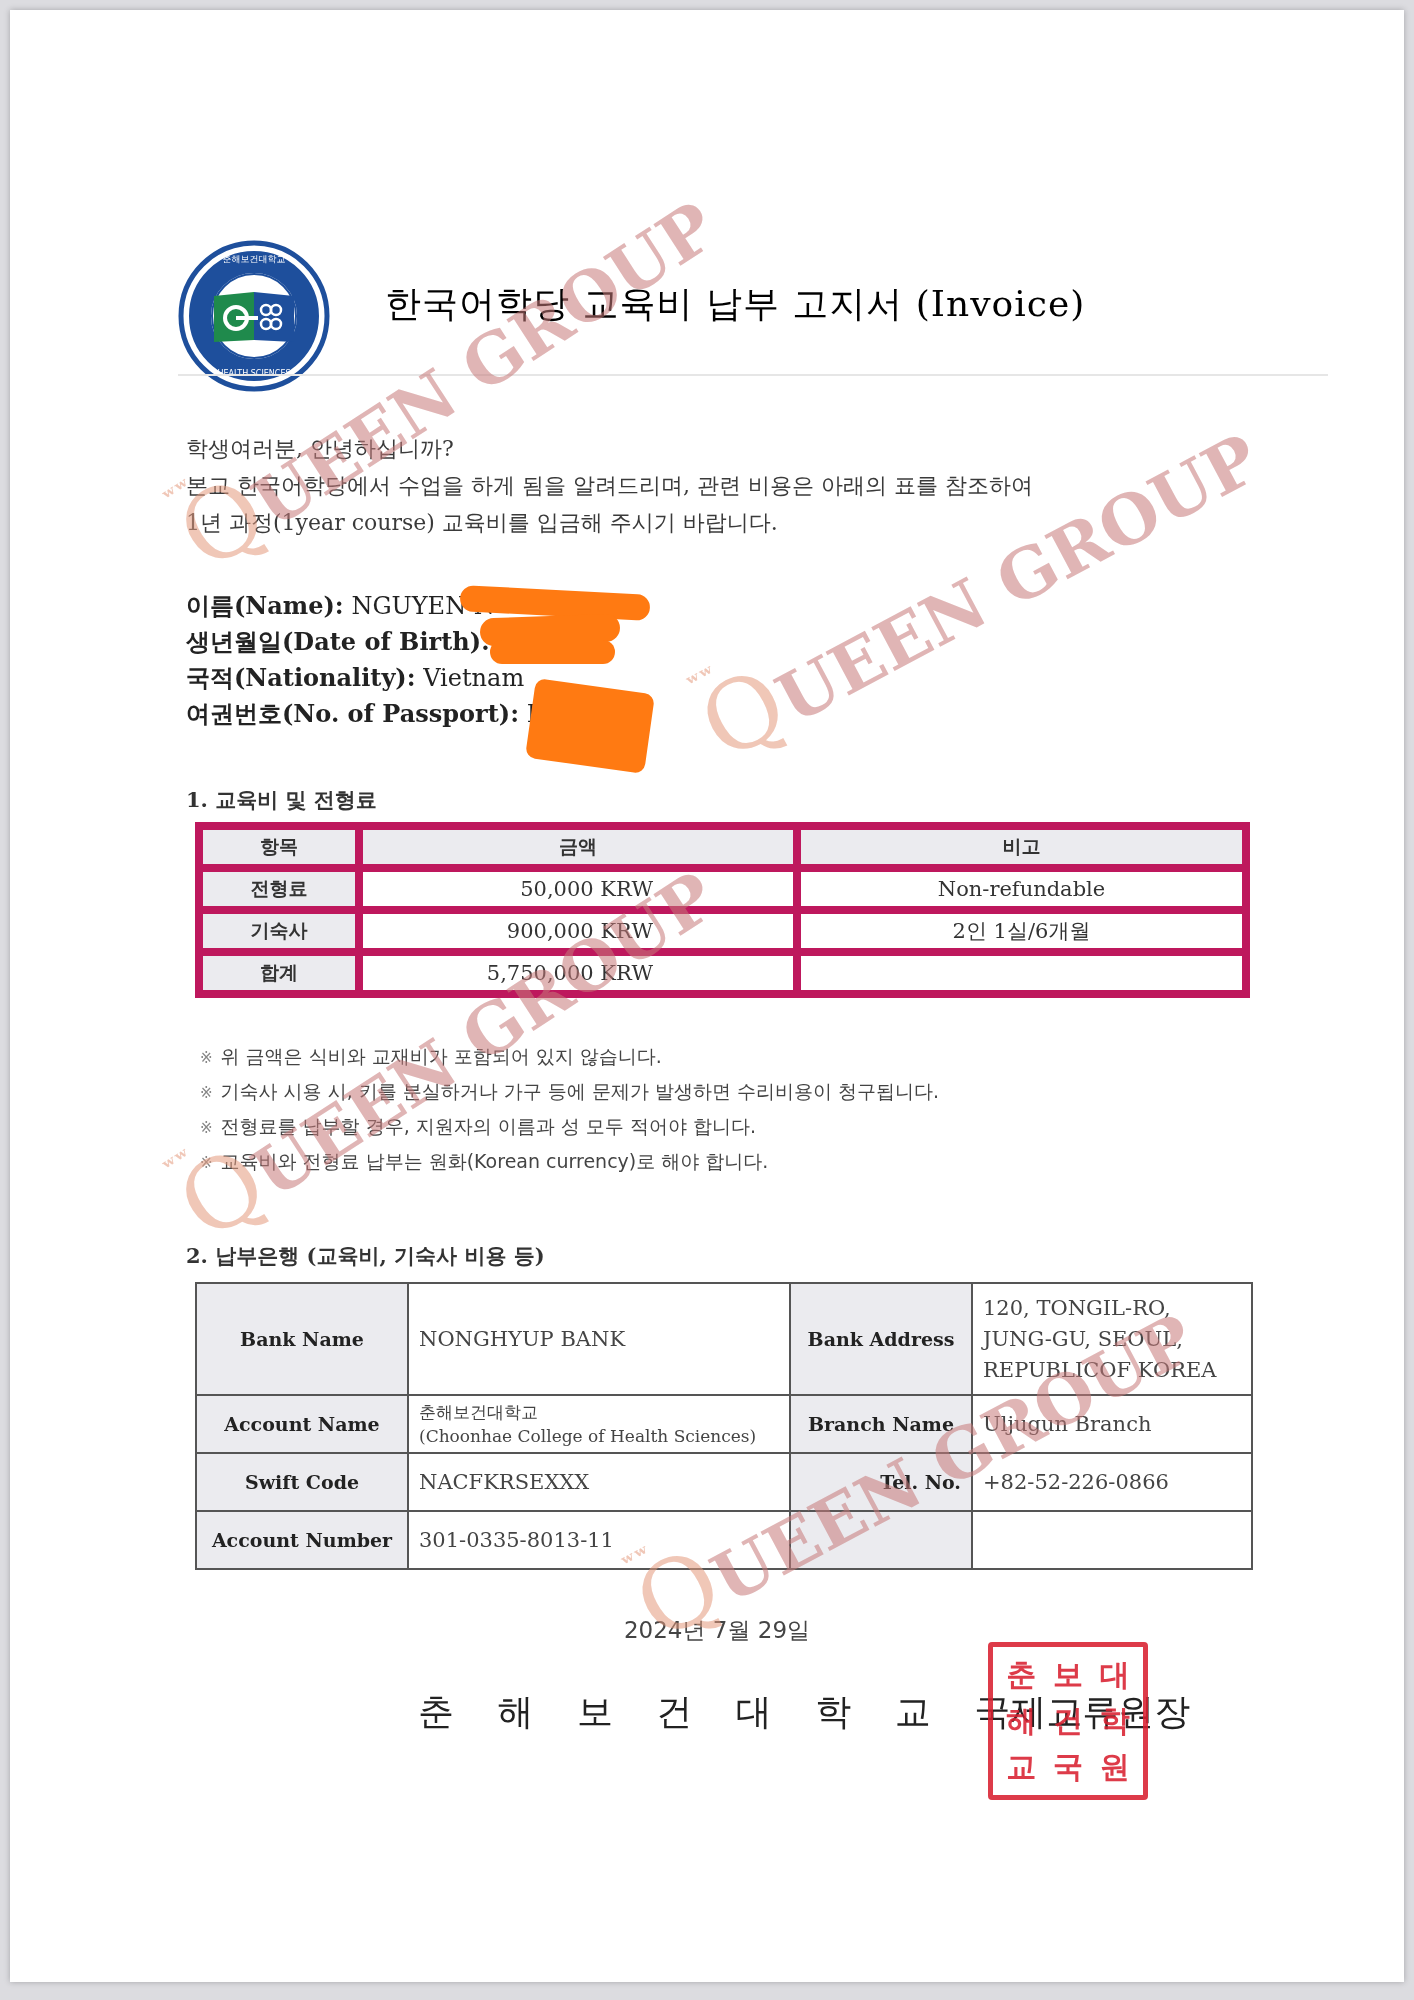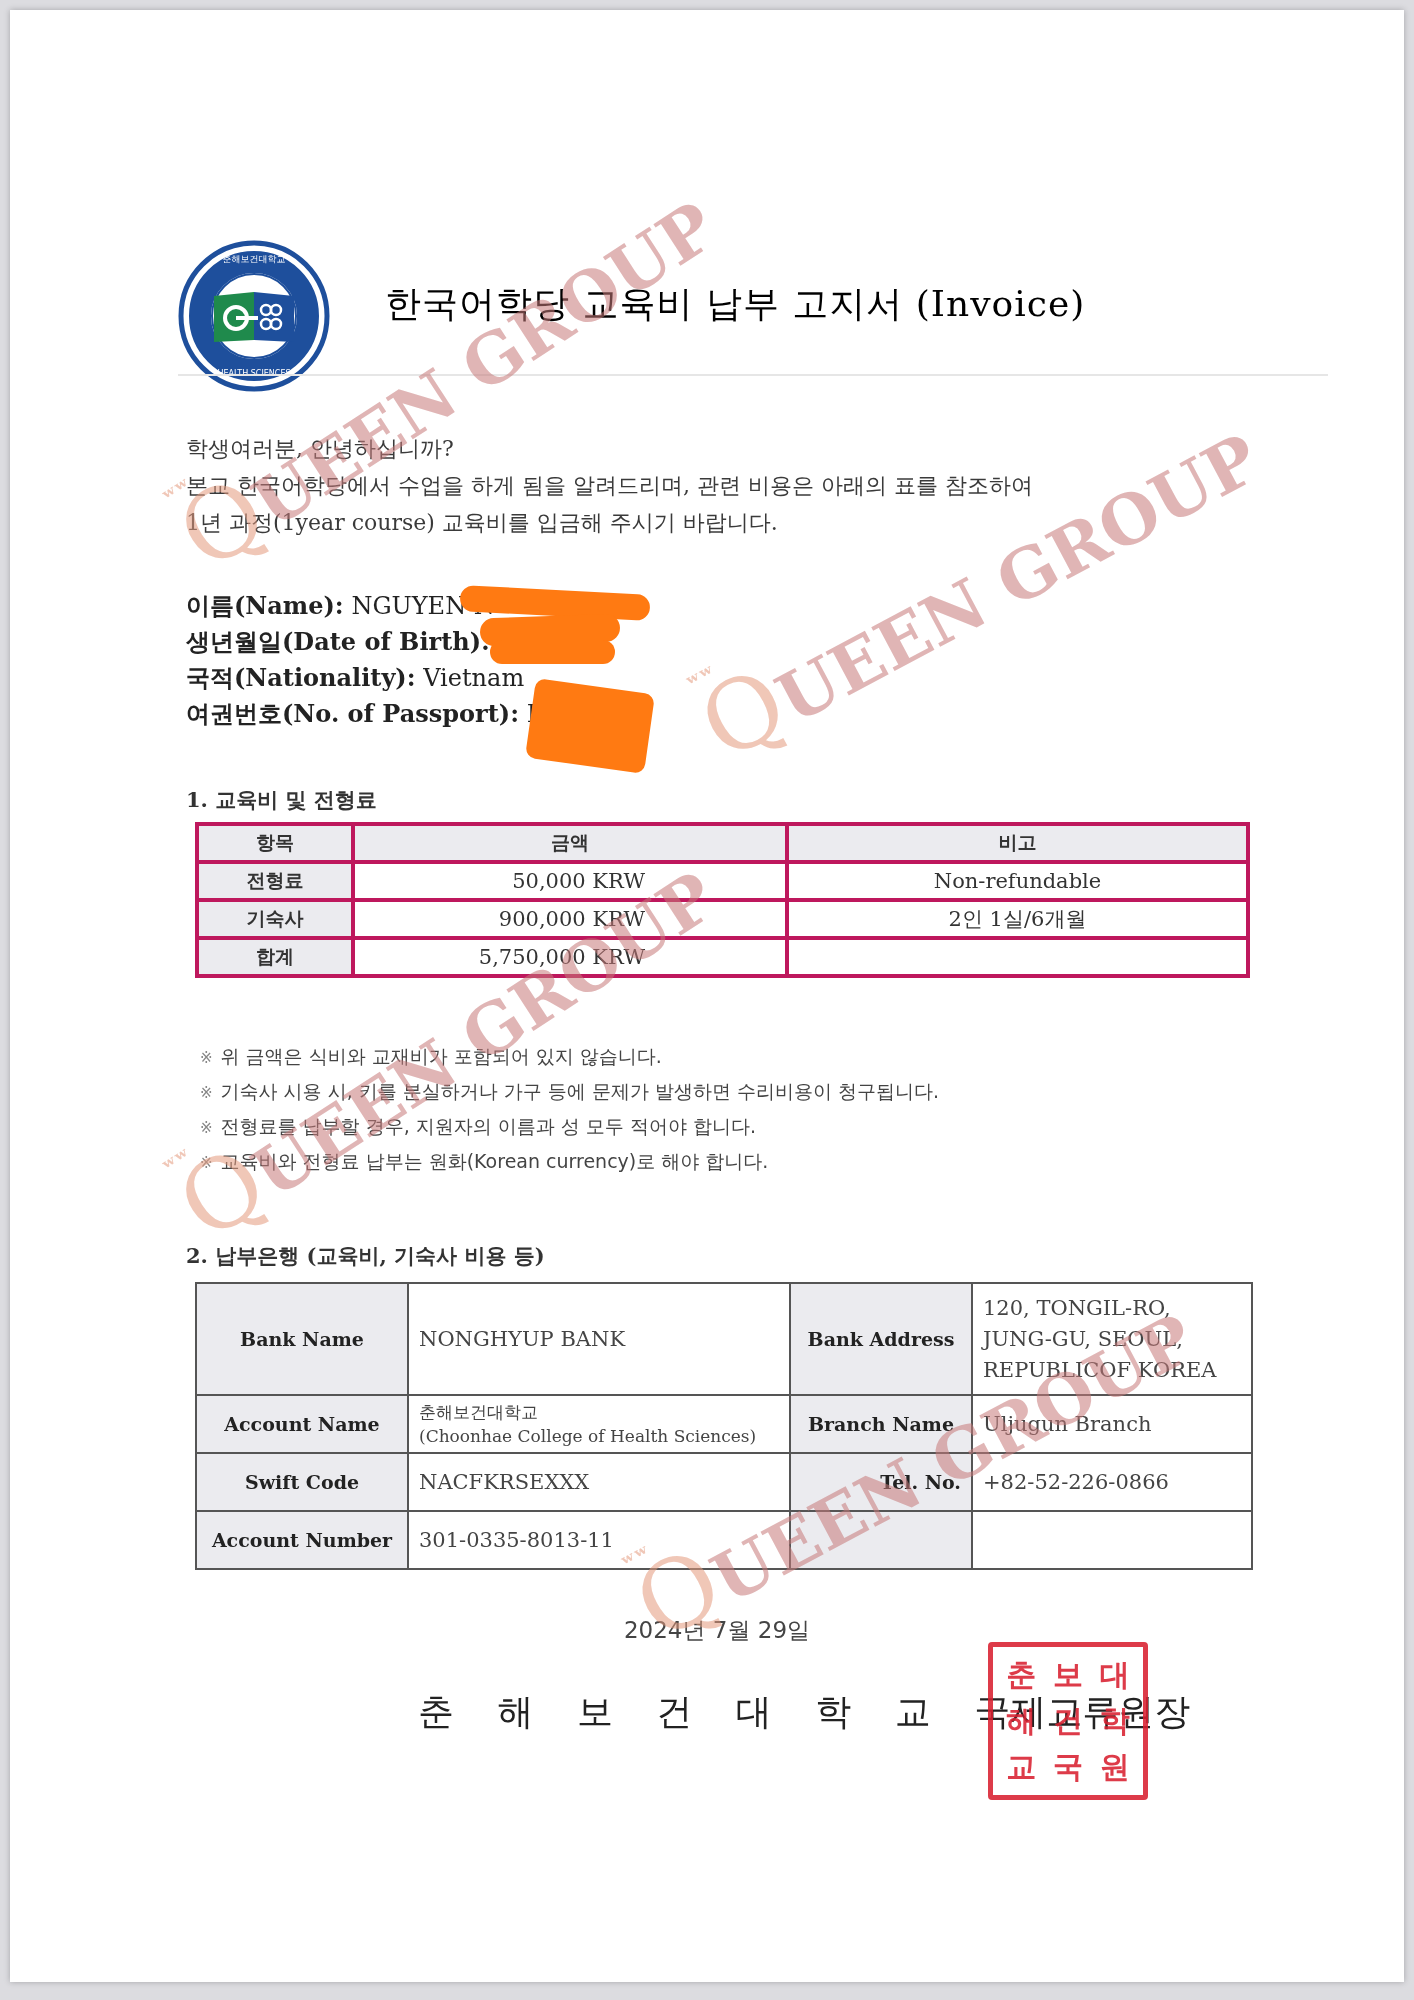--- a/index.html
+++ b/index.html
@@ -27,21 +27,21 @@
     .intro { position: absolute; left: 176px; top: 420px; font-size: 22px; line-height: 37px; color: #3a3a3a; }
     .intro div { white-space: nowrap; }
     .info { position: absolute; left: 176px; top: 578px; font-size: 24px; line-height: 35px; color: #222; }
     .info .row { white-space: nowrap; }
     .info .lbl { font-weight: bold; }
     .redact { position: absolute; background: #ff7a12; border-radius: 14px; }
     .section-title { position: absolute; left: 176px; font-size: 21px; font-weight: bold; color: #333; white-space: nowrap; }
     table { border-collapse: collapse; position: absolute; }
     .fee-table { left: 185px; top: 812px; width: 1055px; }
     .fee-table td, .fee-table th {
-      border: 4px solid #be185d; height: 34px; font-size: 21px; padding: 0 8px; color: #333;
+      border: 8px solid #be185d; height: 34px; font-size: 21px; padding: 0 8px; color: #333;
     }
     .fee-table th { background: #ebebef; font-weight: bold; font-family: "DejaVu Sans", sans-serif; font-size: 19px; }
     .fee-table td.item { background: #ebebef; font-weight: bold; text-align: center; width: 136px; font-family: "DejaVu Sans", sans-serif; font-size: 19px; }
     .fee-table td.amt { text-align: right; padding-right: 140px; width: 282px; }
     .fee-table td.note { text-align: center; }
     .notes { position: absolute; left: 190px; top: 1030px; font-size: 19px; line-height: 33px; color: #444; font-family: "DejaVu Sans", sans-serif; }
     .notes div { white-space: nowrap; }
     .notes .mark { color: #888; margin-right: 8px; font-size: 15px; }
     .bank-table { left: 185px; top: 1272px; width: 1058px; }
     .bank-table td { border: 2px solid #555; font-size: 21px; padding: 0 10px; color: #444; }

